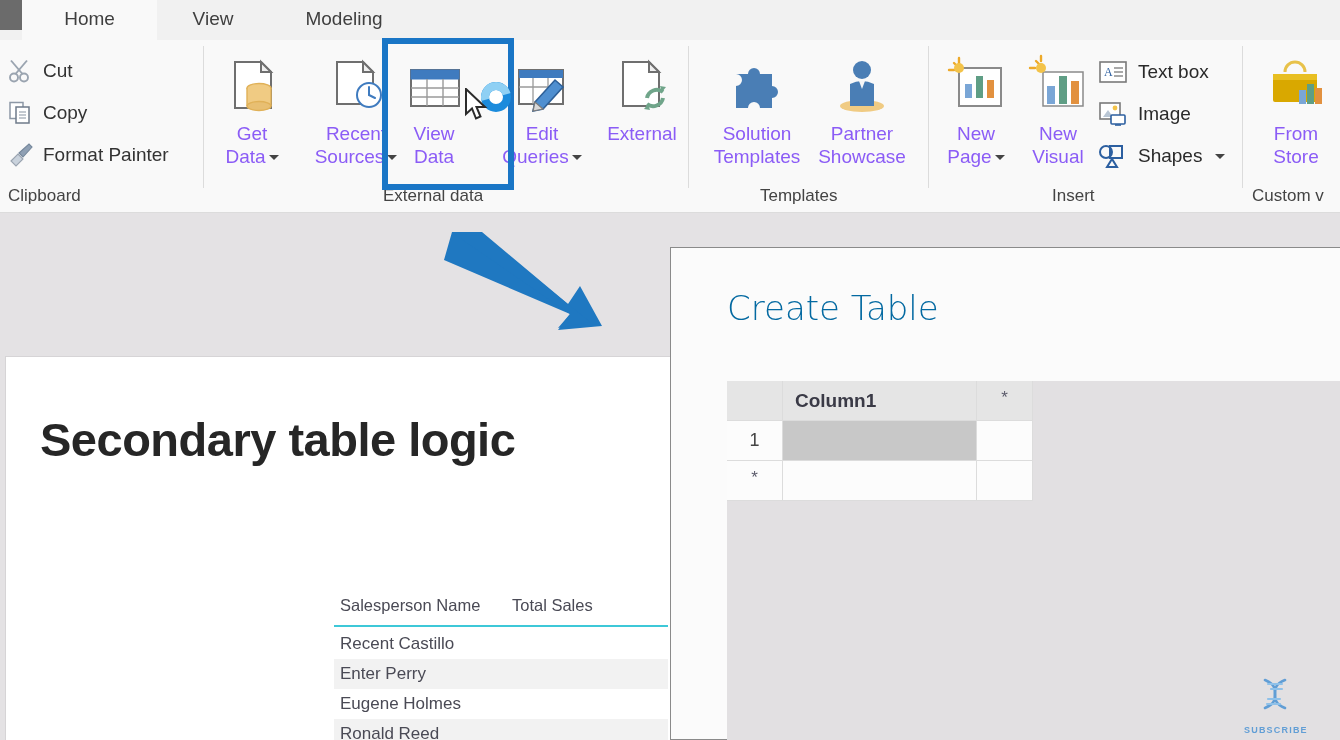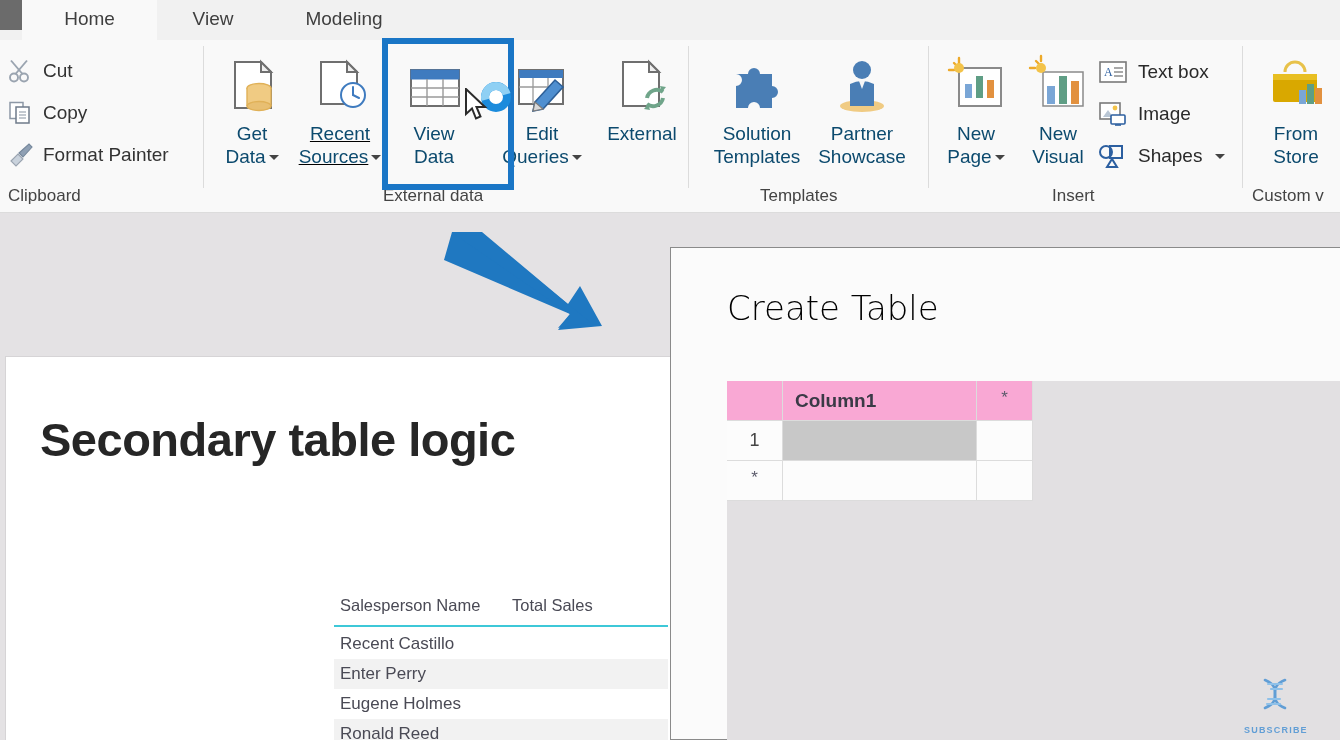--- a/index.html
+++ b/index.html
@@ -21,21 +21,21 @@
   #ribbonbody{position:absolute;left:0;top:40px;width:1340px;height:172px;background:#f9f9f9;}
   #ribbon-bottom-line{position:absolute;left:0;top:212px;width:1340px;height:1px;background:#dcdcdc;}
   .grp-sep{position:absolute;top:46px;width:1px;height:142px;background:#dcdcdc;}
   .grp-label{position:absolute;top:186px;font-size:17px;color:#444;white-space:nowrap;}
   
   .cbitem{position:absolute;left:8px;height:34px;display:flex;align-items:center;gap:9px;cursor:default;}
   .cbitem .lbl{font-size:19px;color:#333;}
   .bigbtn{position:absolute;top:46px;width:92px;height:136px;display:flex;flex-direction:column;
           align-items:center;cursor:default;}
   .bigbtn .ico{height:70px;display:flex;align-items:flex-end;justify-content:center;padding-bottom:2px;}
-  .bigbtn .cap{font-size:19px;color:#0c4a6e;line-height:23px;text-align:center;margin-top:4px;white-space:nowrap;}
+  .bigbtn .cap{font-size:19px;color:#8b5cf6;line-height:23px;text-align:center;margin-top:4px;white-space:nowrap;}
   .smallbtn{position:absolute;height:40px;display:flex;align-items:center;gap:10px;cursor:default;}
   .smallbtn .lbl{font-size:19px;color:#2a2a2a;white-space:nowrap;}
   .caret{display:inline-block;width:0;height:0;border-left:5px solid transparent;
          border-right:5px solid transparent;border-top:5px solid #444;margin-left:3px;vertical-align:middle;}
   #highlight-box{position:absolute;left:382px;top:38px;width:132px;height:152px;
                  border:6px solid #1a76c6;box-sizing:border-box;pointer-events:none;}
   
   #cursor{position:absolute;left:464px;top:88px;width:26px;height:34px;pointer-events:none;}
   #spinner{position:absolute;left:481px;top:82px;width:30px;height:30px;border-radius:50%;
            border:8px solid #1b8bdc;box-sizing:border-box;background:#fff;}
@@ -56,28 +56,28 @@
   #vh-sales{left:178px;}
   #vis-rule{position:absolute;left:0;top:33px;width:334px;height:2px;background:#3ec8d8;}
   .vrow{position:absolute;left:0;width:334px;height:30px;}
   .vrow .vname{position:absolute;left:6px;top:5px;font-size:17px;color:#4a4a55;white-space:nowrap;}
   .vrow.alt{background:#f2f2f2;}
   
   #arrow{position:absolute;left:440px;top:230px;width:200px;height:110px;}
   
   #dialog{position:absolute;left:670px;top:247px;width:680px;height:493px;background:#fbfbfb;
           border:1px solid #8a8a8a;box-sizing:border-box;}
-  #dlg-title{position:absolute;left:56px;top:40px;font-size:34px;color:#000000;
+  #dlg-title{position:absolute;left:56px;top:40px;font-size:34px;color:#0369a1;
              font-family:"DejaVu Sans", sans-serif;font-weight:300;white-space:nowrap;}
   #grid{position:absolute;left:56px;top:133px;width:306px;}
   #grid-shade{position:absolute;left:56px;top:133px;width:624px;height:360px;background:#e2e0e2;}
   .grow{position:relative;height:40px;}
   .gc{position:absolute;top:0;height:40px;box-sizing:border-box;
       border-right:1px solid #dcdcdc;border-bottom:1px solid #dcdcdc;background:#f5f5f5;}
-  .gc.hdr{background:#f9a8d4;}
+  .gc.hdr{background:#e5e5e5;}
   .gc.body{background:#fcfcfc;}
   .gc.sel{background:#c8c8c8;}
   .gc-rowhdr{left:0;width:56px;}
   .gc-col1{left:56px;width:194px;}
   .gc-star{left:250px;width:56px;}
   .gtxt{position:absolute;width:100%;text-align:center;top:9px;font-size:18px;color:#444;}
   .gtxt.col{text-align:left;left:12px;width:auto;font-weight:bold;color:#3a3a46;font-size:19px;}
   .gstar{position:absolute;width:100%;text-align:center;top:7px;font-size:17px;color:#5b5b6b;}
   
   #subscribe{position:absolute;left:1244px;top:676px;width:62px;text-align:center;opacity:.95;}
@@ -151,21 +151,21 @@
         <line x1="26" y1="34" x2="26" y2="52" stroke="#e0b158" stroke-width="1.4"></line>
         <line x1="50" y1="34" x2="50" y2="52" stroke="#e0b158" stroke-width="1.4"></line>
       </svg>
     </div>
     <div class="cap">
       <span>Get</span><br>
       <span>Data</span><span class="caret"></span>
     </div>
   </div>
 
-  <div class="bigbtn" style="left:294px;text-decoration:underline;">
+  <div class="bigbtn" style="left:310px;">
     <div class="ico">
       <svg width="62" height="62" viewBox="0 0 62 62">
         <path d="M12 8 H38 L48 18 V50 H12 Z" fill="#fff" stroke="#6f6f6f" stroke-width="2"></path>
         <path d="M38 8 L38 18 L48 18 Z" fill="#efefef" stroke="#6f6f6f" stroke-width="2"></path>
         <circle cx="44" cy="41" r="12" fill="#fff" stroke="#3f7bbf" stroke-width="2"></circle>
         <g stroke="#3f7bbf" stroke-width="2" stroke-linecap="round">
           <line x1="44" y1="41" x2="44" y2="33"></line>
             <line x1="44" y1="41" x2="50" y2="44"></line>
         </g>
       </svg>

